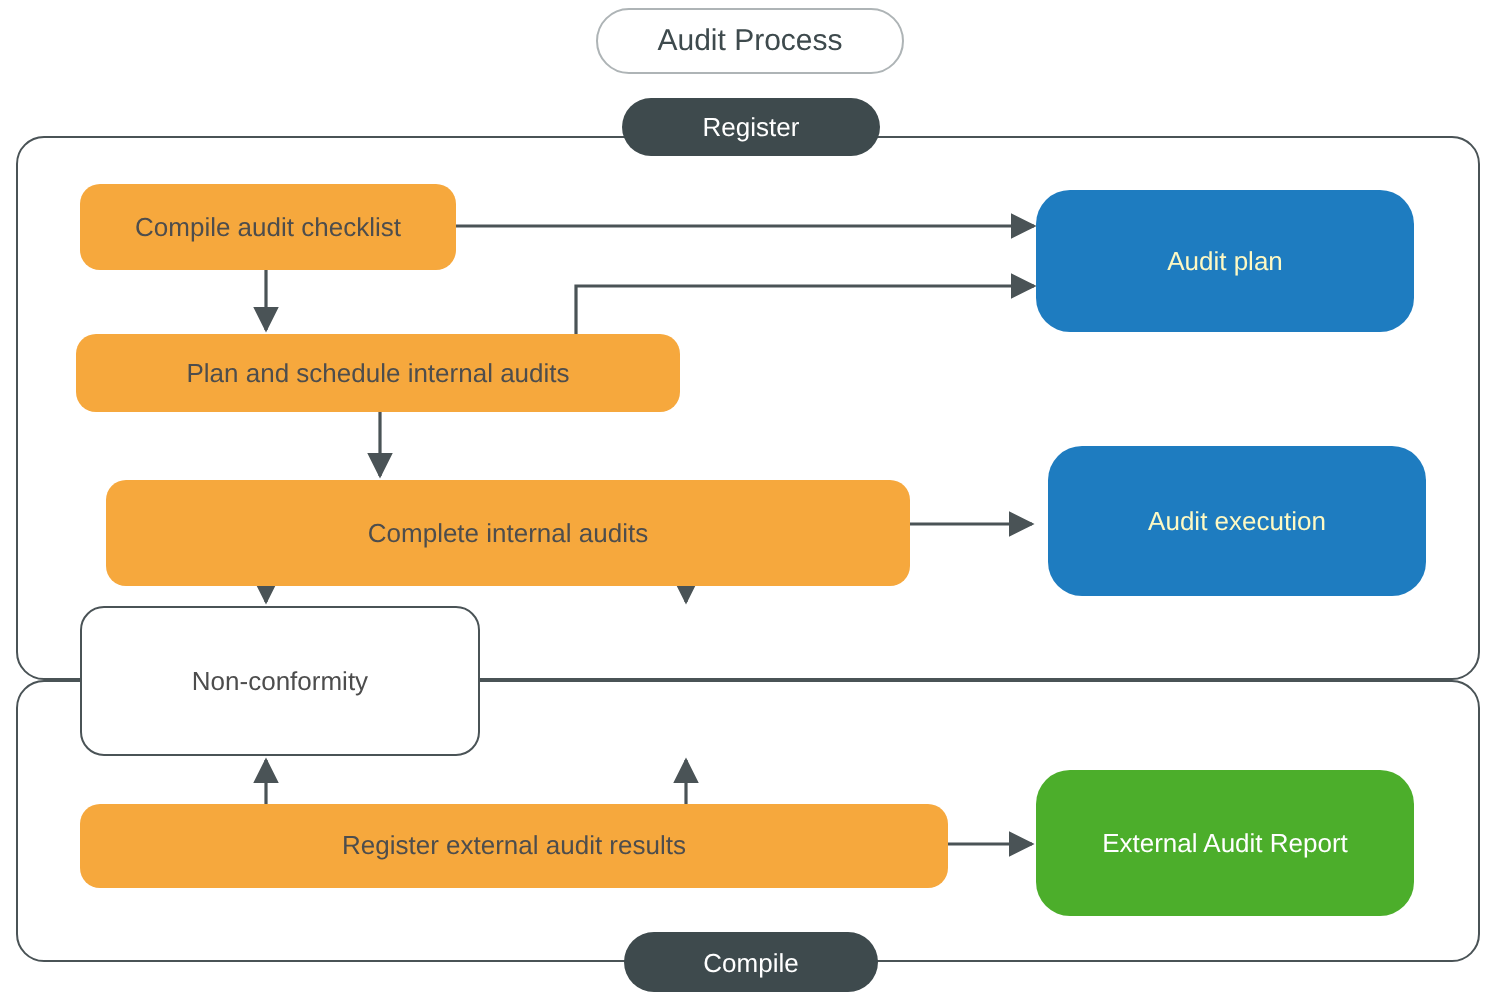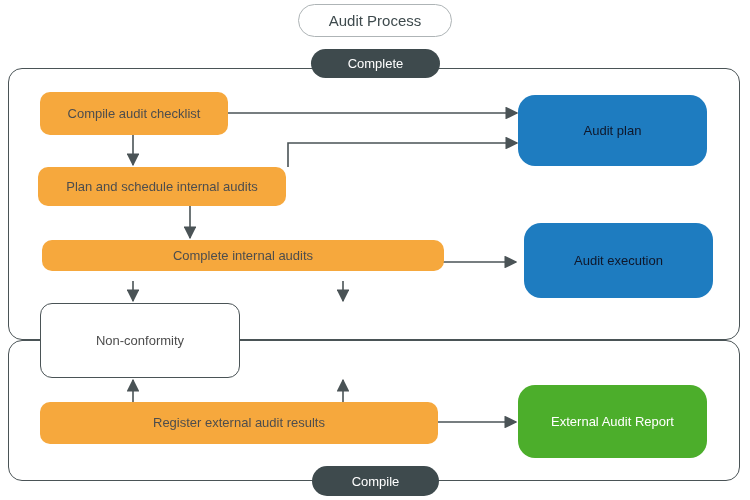--- a/index.html
+++ b/index.html
@@ -14,21 +14,21 @@
   .arrows{position:absolute;left:0;top:0;z-index:2;pointer-events:none;}
   .arrows path{fill:none;stroke:var(--line);stroke-width:1.6px;}
   .arrows marker path{fill:var(--line);stroke:none;}
   .node{
     position:absolute;display:flex;align-items:center;justify-content:center;
     text-align:center;font-size:13px;line-height:1.2;box-sizing:border-box;
     z-index:3;padding:2px 12px;
   }
   .process{background:var(--process-fill);color:var(--text-dark);border-radius:10px;}
   .outcome{background:#ffffff;color:var(--text-dark);border:1.6px solid var(--line);border-radius:12px;}
-  .artifact{background:var(--artifact-fill);color:#0f172a;border-radius:17px;}
+  .artifact{background:var(--artifact-fill);color:#fef9c3;border-radius:17px;}
   .report{background:var(--report-fill);color:#ffffff;border-radius:17px;}
   .lane-pill{
     position:absolute;background:var(--lane-pill-fill);color:#ffffff;border-radius:15px;
     display:flex;align-items:center;justify-content:center;font-size:13px;z-index:4;
   }
   .title-pill{
     position:absolute;background:#ffffff;border:1.6px solid var(--title-border);
     border-radius:17px;display:flex;align-items:center;justify-content:center;
     font-size:15px;color:var(--lane-pill-fill);z-index:4;box-sizing:border-box;
   }
@@ -55,27 +55,27 @@
     <path d="M133,281 L133,301" marker-end="url(#ah)"></path>
     <path d="M343,281 L343,301" marker-end="url(#ah)"></path>
     <path d="M133,402 L133,380" marker-end="url(#ah)"></path>
     <path d="M343,402 L343,380" marker-end="url(#ah)"></path>
     <path d="M438,422 L516,422" marker-end="url(#ah)"></path>
   </svg>
 
   <div class="node process" style="left:40px;top:92px;width:188px;height:43px;">
     <span>Compile audit checklist</span>
   </div>
-  <div class="node process" style="left:38px;top:167px;width:248px;height:39px;">
+  <div class="node process" style="left:38px;top:167px;width:302px;height:39px;">
     <span>Plan and schedule internal audits</span>
   </div>
-  <div class="node process" style="left:42px;top:240px;width:402px;height:31px;">
+  <div class="node process" style="left:53px;top:240px;width:402px;height:53px;">
     <span>Complete internal audits</span>
   </div>
-  <div class="node process" style="left:40px;top:402px;width:398px;height:42px;">
+  <div class="node process" style="left:40px;top:402px;width:434px;height:42px;">
     <span>Register external audit results</span>
   </div>
 
   <div class="node outcome" style="left:40px;top:303px;width:200px;height:75px;">
     <span>Non-conformity</span>
   </div>
 
   <div class="node artifact" style="left:518px;top:95px;width:189px;height:71px;">
     <span>Audit plan</span>
   </div>
@@ -84,19 +84,19 @@
   </div>
 
   <div class="node report" style="left:518px;top:385px;width:189px;height:73px;">
     <span>External Audit Report</span>
   </div>
 
   <div class="title-pill" style="left:298px;top:4px;width:154px;height:33px;">
     <span>Audit Process</span>
   </div>
   <div class="lane-pill" style="left:311px;top:49px;width:129px;height:29px;">
-    <span>Complete</span>
+    <span>Register</span>
   </div>
   <div class="lane-pill" style="left:312px;top:466px;width:127px;height:30px;">
     <span>Compile</span>
   </div>
 
 </div>
 
 </body></html>

